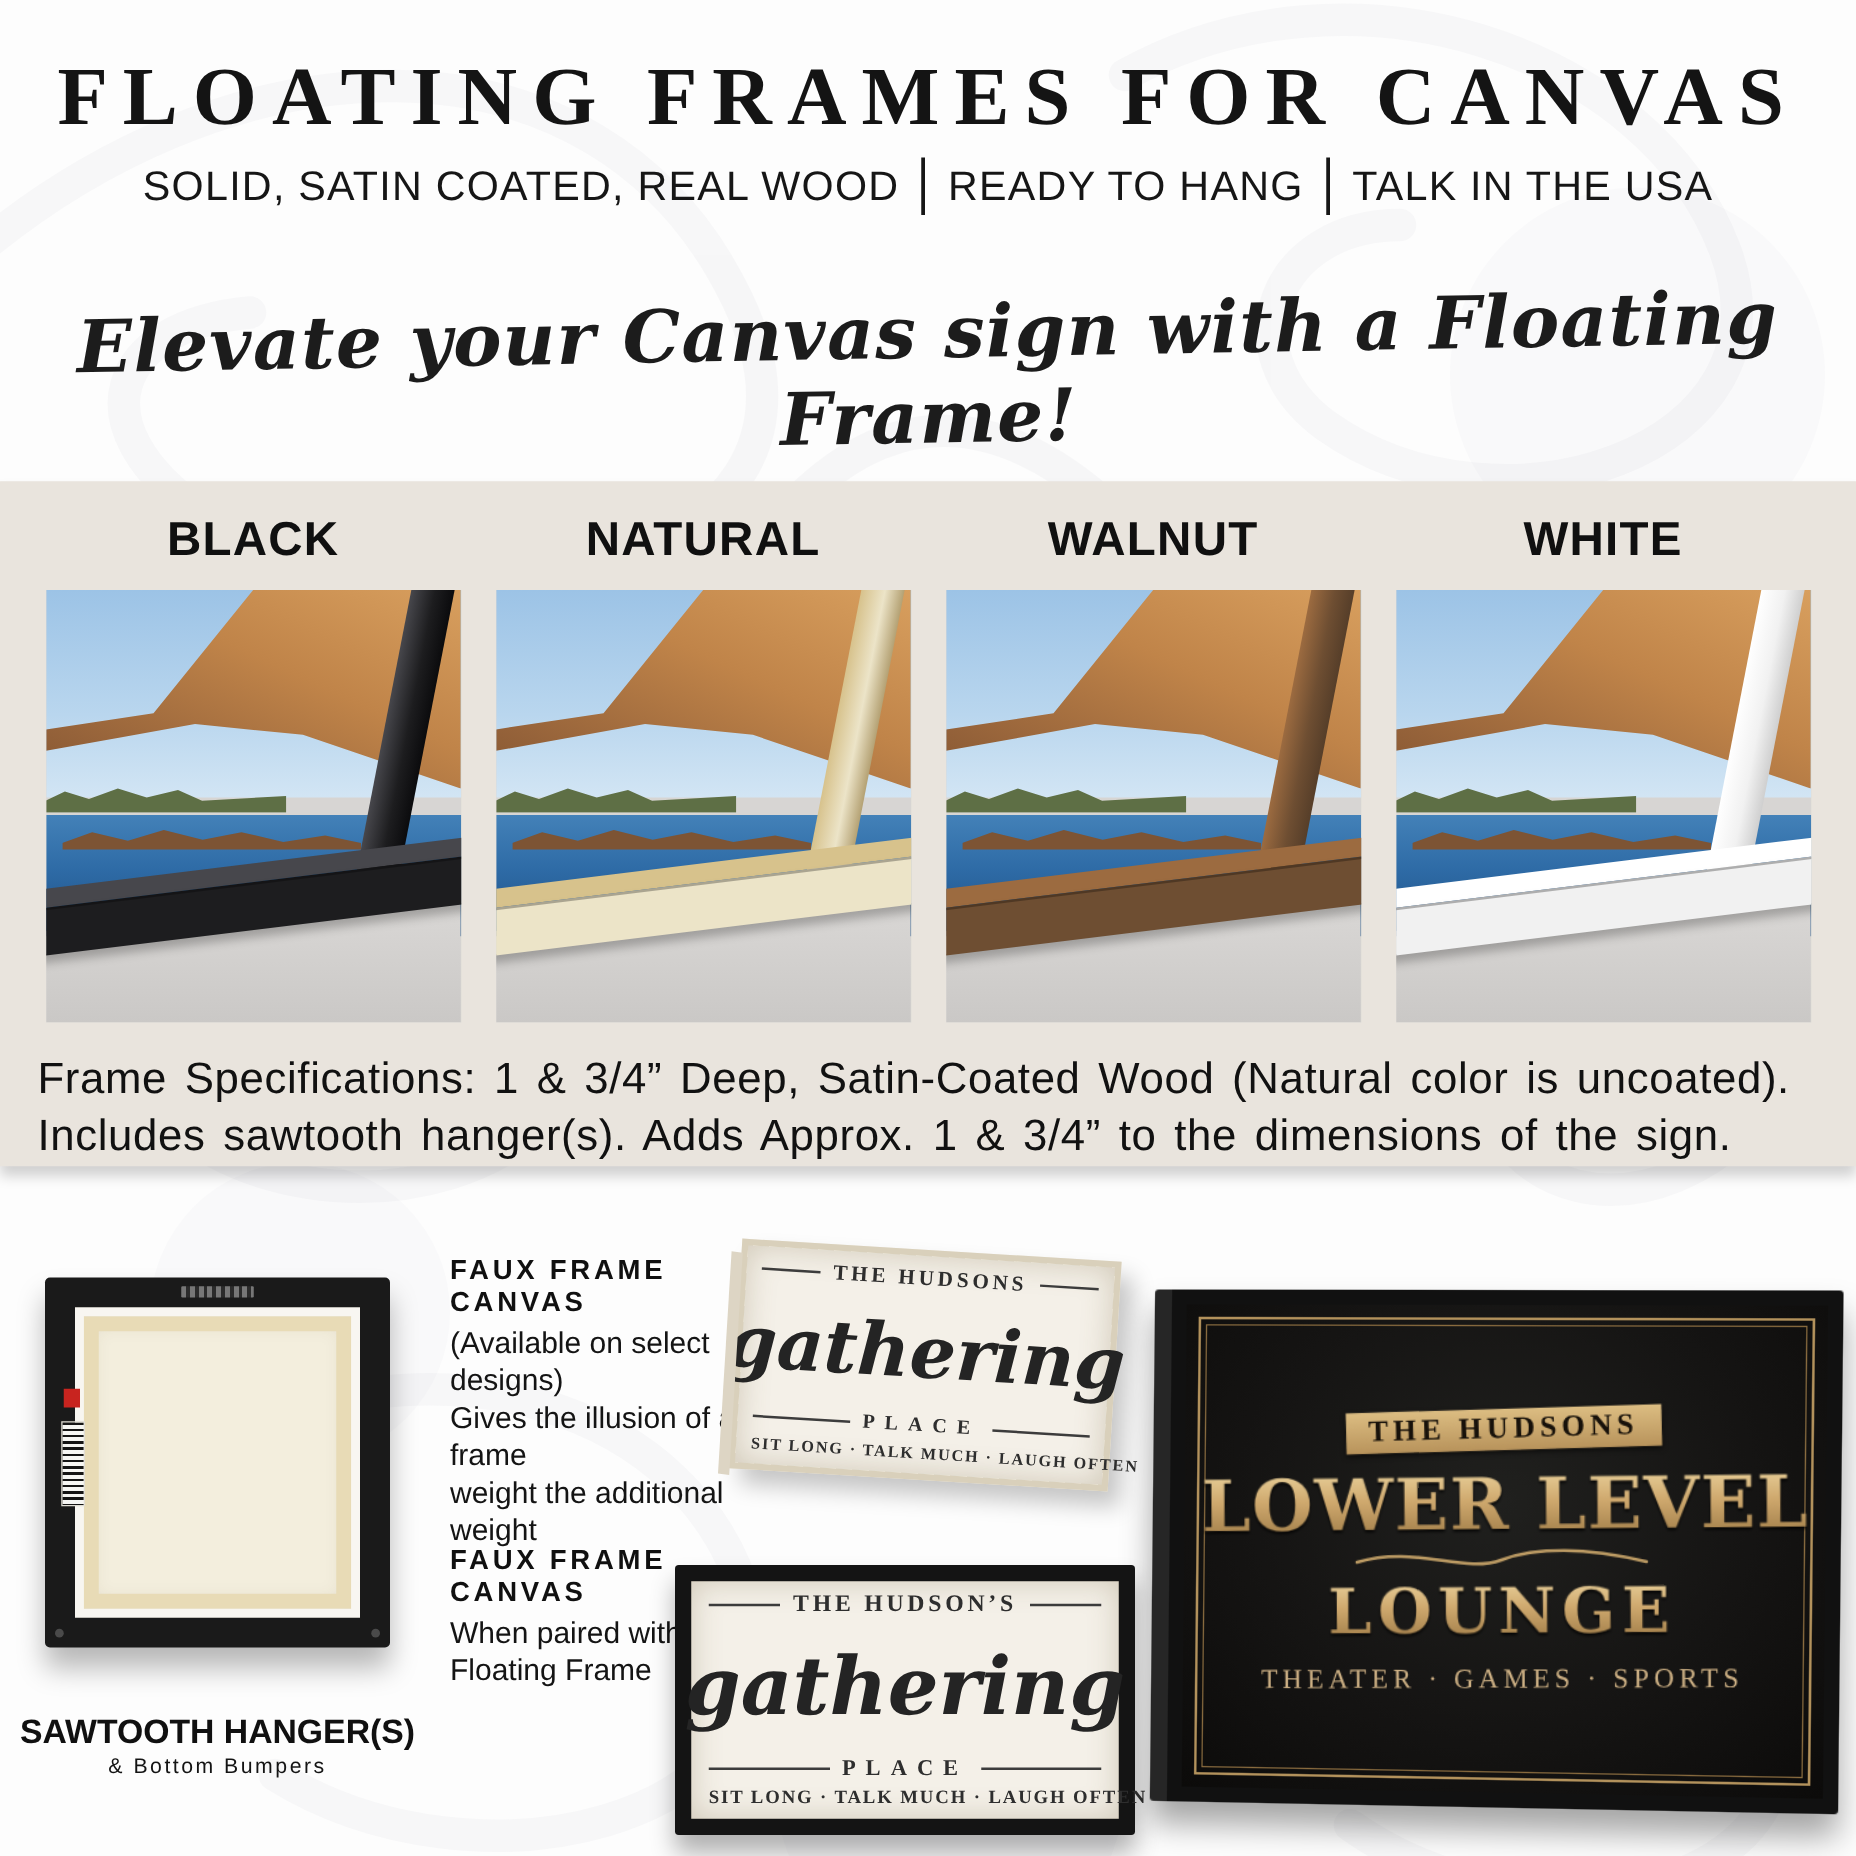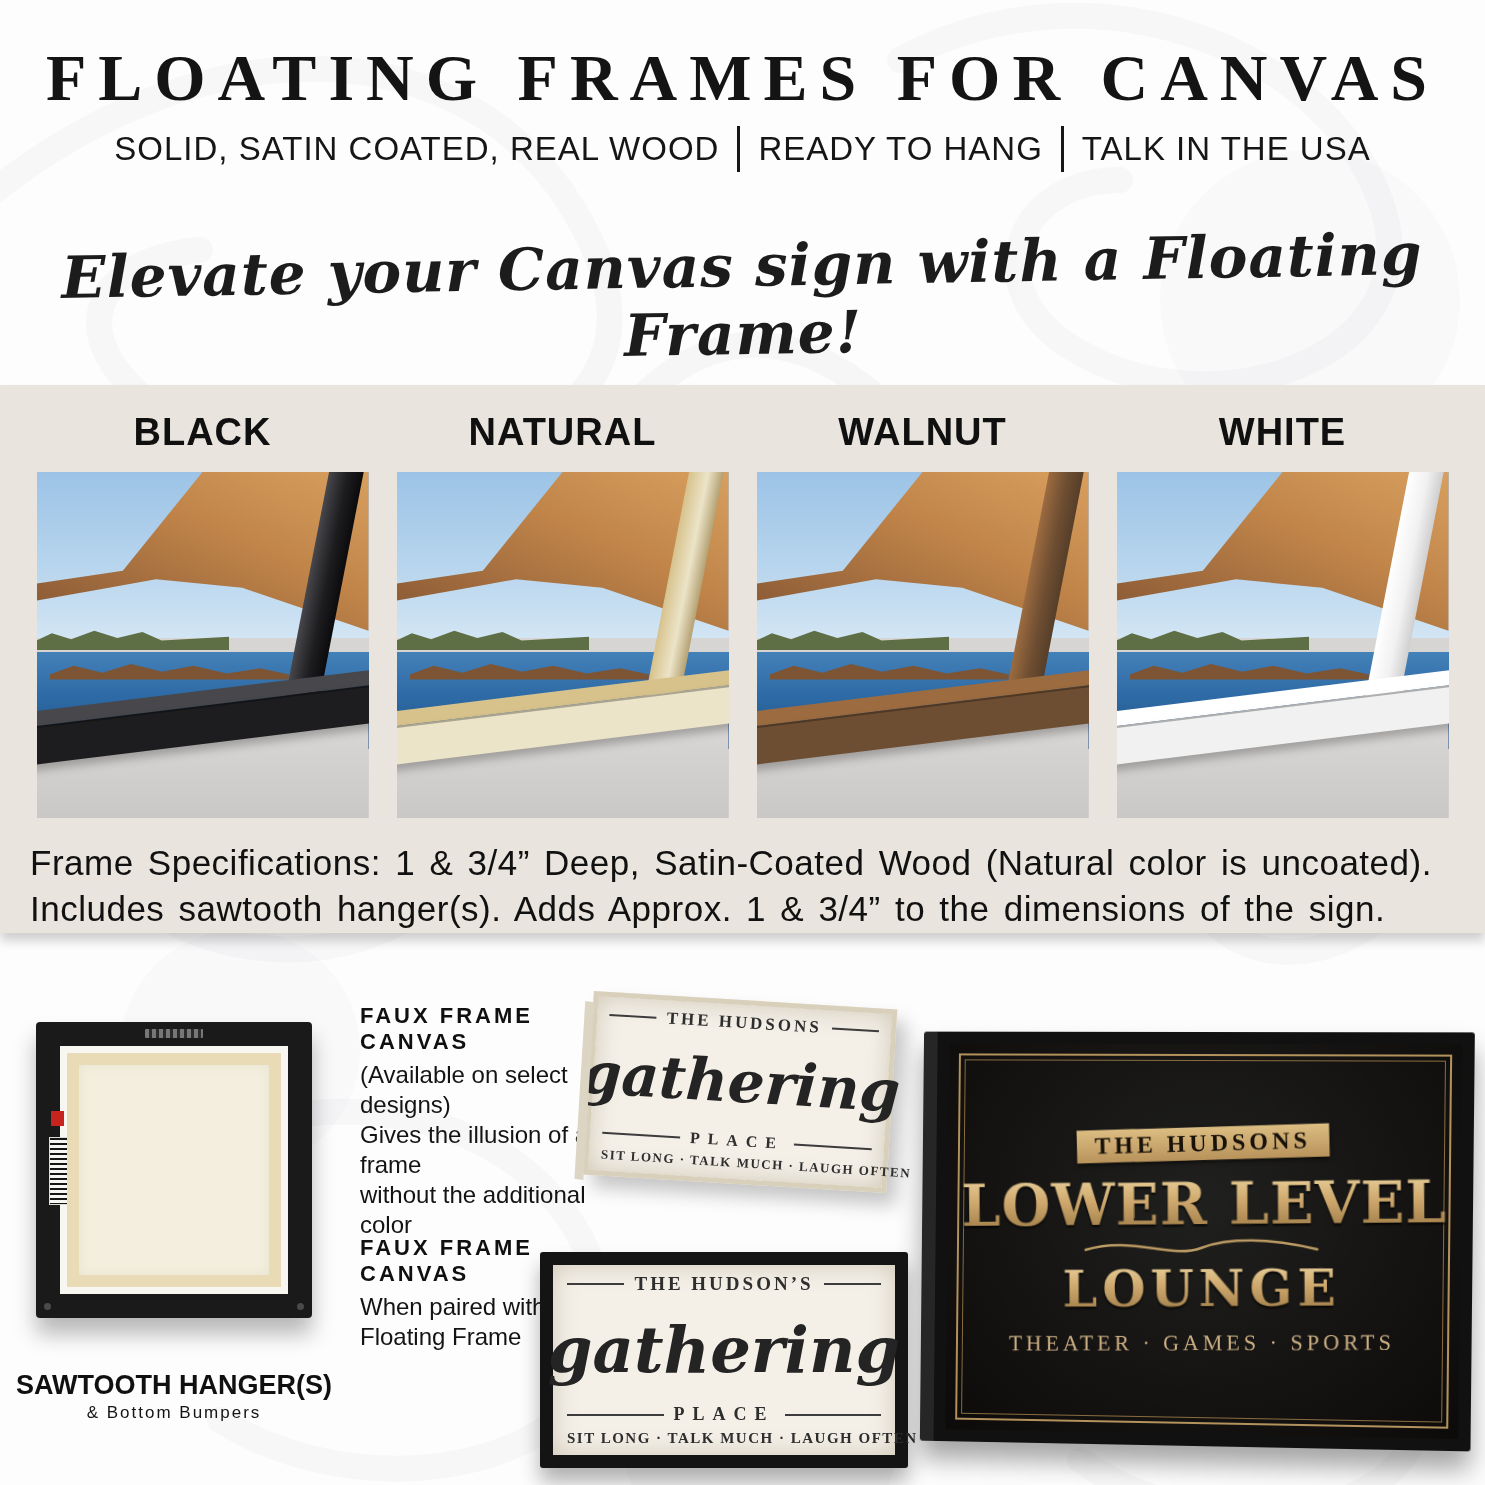--- a/index.html
+++ b/index.html
@@ -253,21 +253,21 @@
   </div>
   <div class="abs hanger-label">
     <div class="b">SAWTOOTH HANGER(S)</div>
     <div class="s">&amp; Bottom Bumpers</div>
   </div>
 
   <div class="abs faux faux1">
     <div class="h">FAUX FRAME CANVAS</div>
     <div class="l">(Available on select designs)</div>
     <div class="l">Gives the illusion of a frame</div>
-    <div class="l">without the additional color</div>
+    <div class="l">weight the additional weight</div>
   </div>
   <div class="abs faux faux2">
     <div class="h">FAUX FRAME CANVAS</div>
     <div class="l">When paired with a</div>
     <div class="l">Floating Frame</div>
   </div>
 
   <div class="abs signbase sign1">
     <div class="sign-flex">
       <div class="rule-row">

